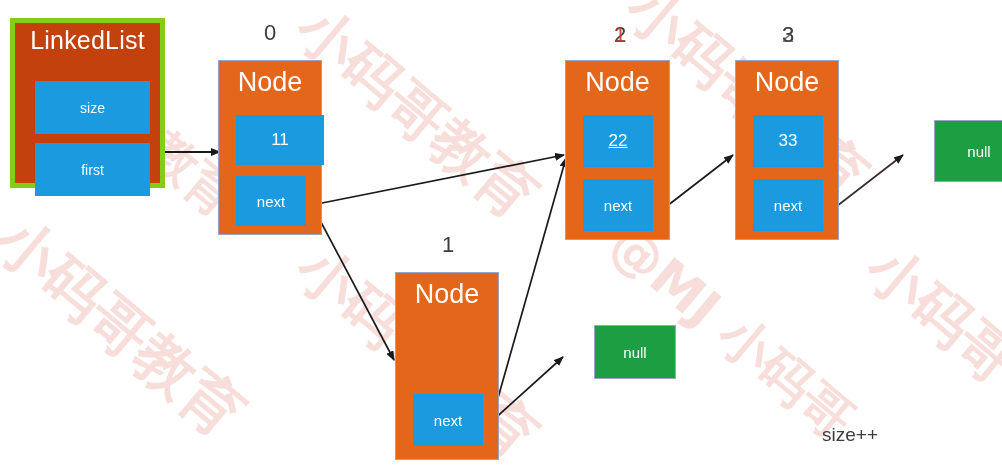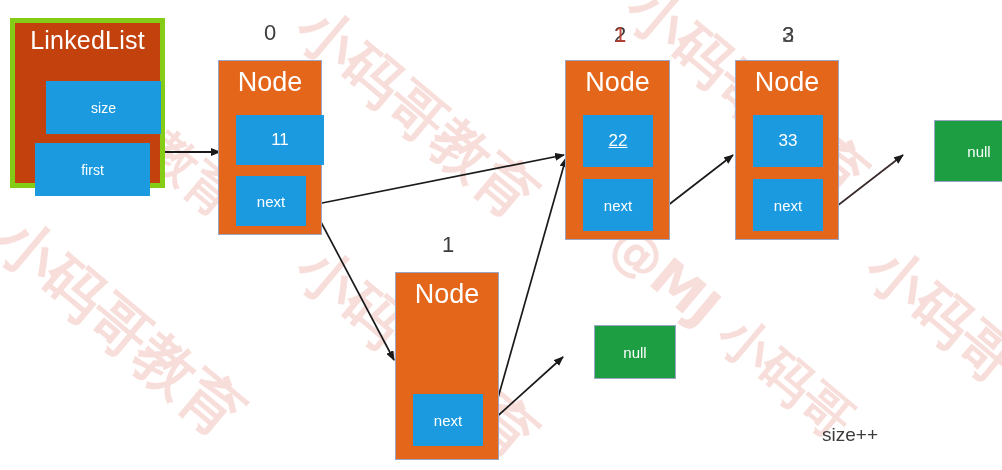--- a/index.html
+++ b/index.html
@@ -172,21 +172,21 @@
 
     <line x1="492" y1="421" x2="563" y2="357" stroke="#1a1a1a" stroke-width="1.7" marker-end="url(#ah)"></line>
 
     <line x1="658" y1="213" x2="733" y2="155" stroke="#1a1a1a" stroke-width="1.7" marker-end="url(#ah)"></line>
 
     <line x1="828" y1="213" x2="903" y2="155" stroke="#3a2b2b" stroke-width="1.7" marker-end="url(#ah)"></line>
   </svg>
 
   <div class="llist" style="left:10px; top:18px; width:155px; height:170px;">
     <div class="llist-title">LinkedList</div>
-    <div class="field" style="left:31px; top:58px; width:115px; height:53px;">
+    <div class="field" style="left:20px; top:58px; width:115px; height:53px;">
       <span>size</span>
     </div>
     <div class="field" style="left:20px; top:120px; width:115px; height:53px;justify-content:center;">
       <span>first</span>
     </div>
   </div>
 
   <div class="idx" style="left:250px; top:20px; width:40px;">
     <span class="idx-wrap">0</span>
   </div>

